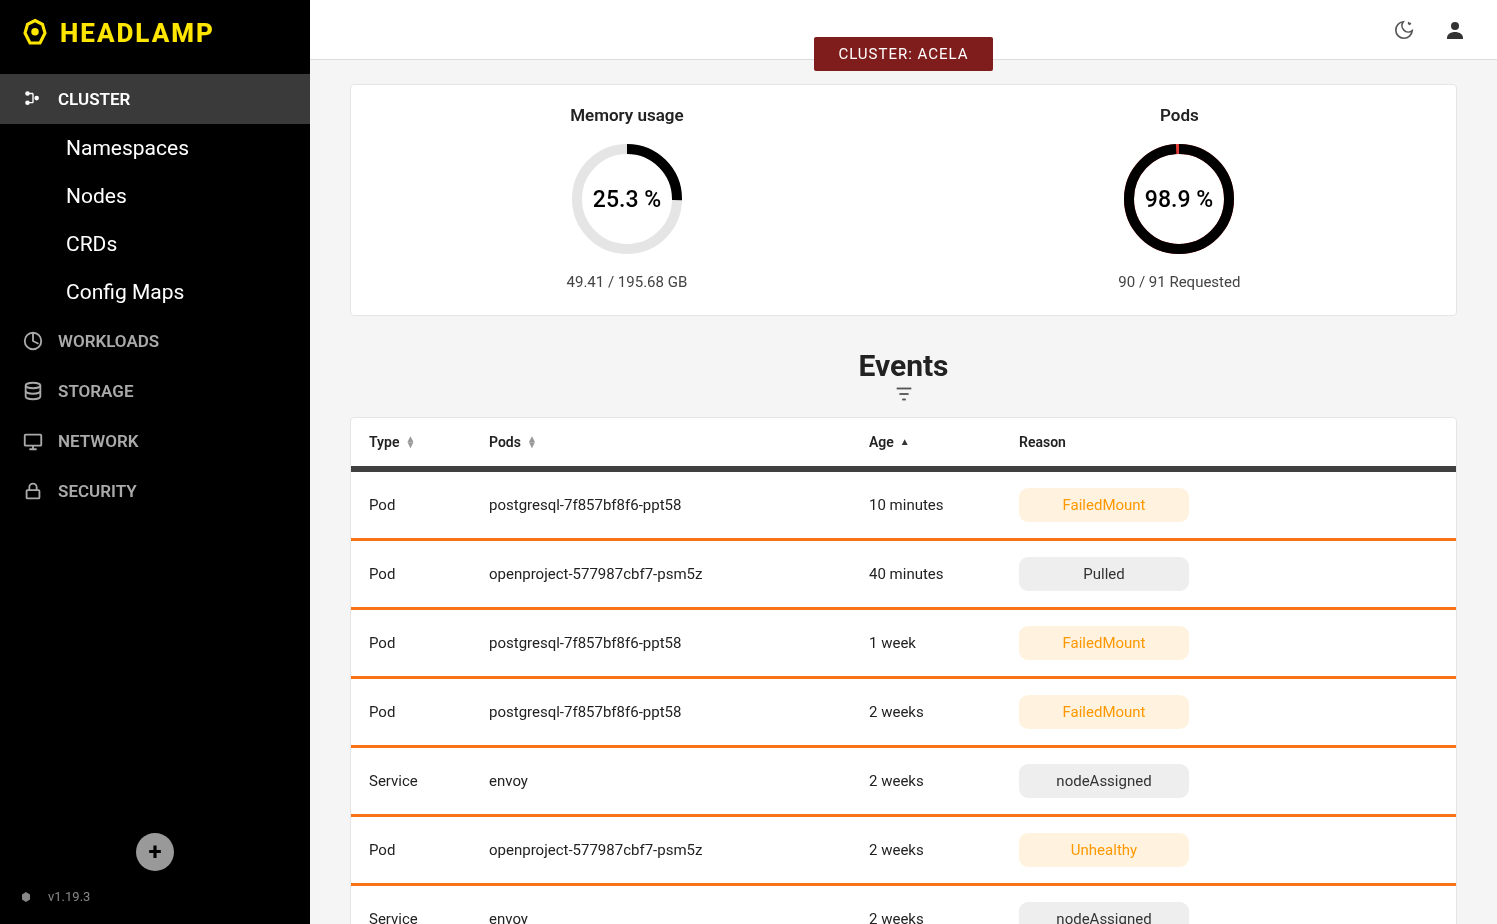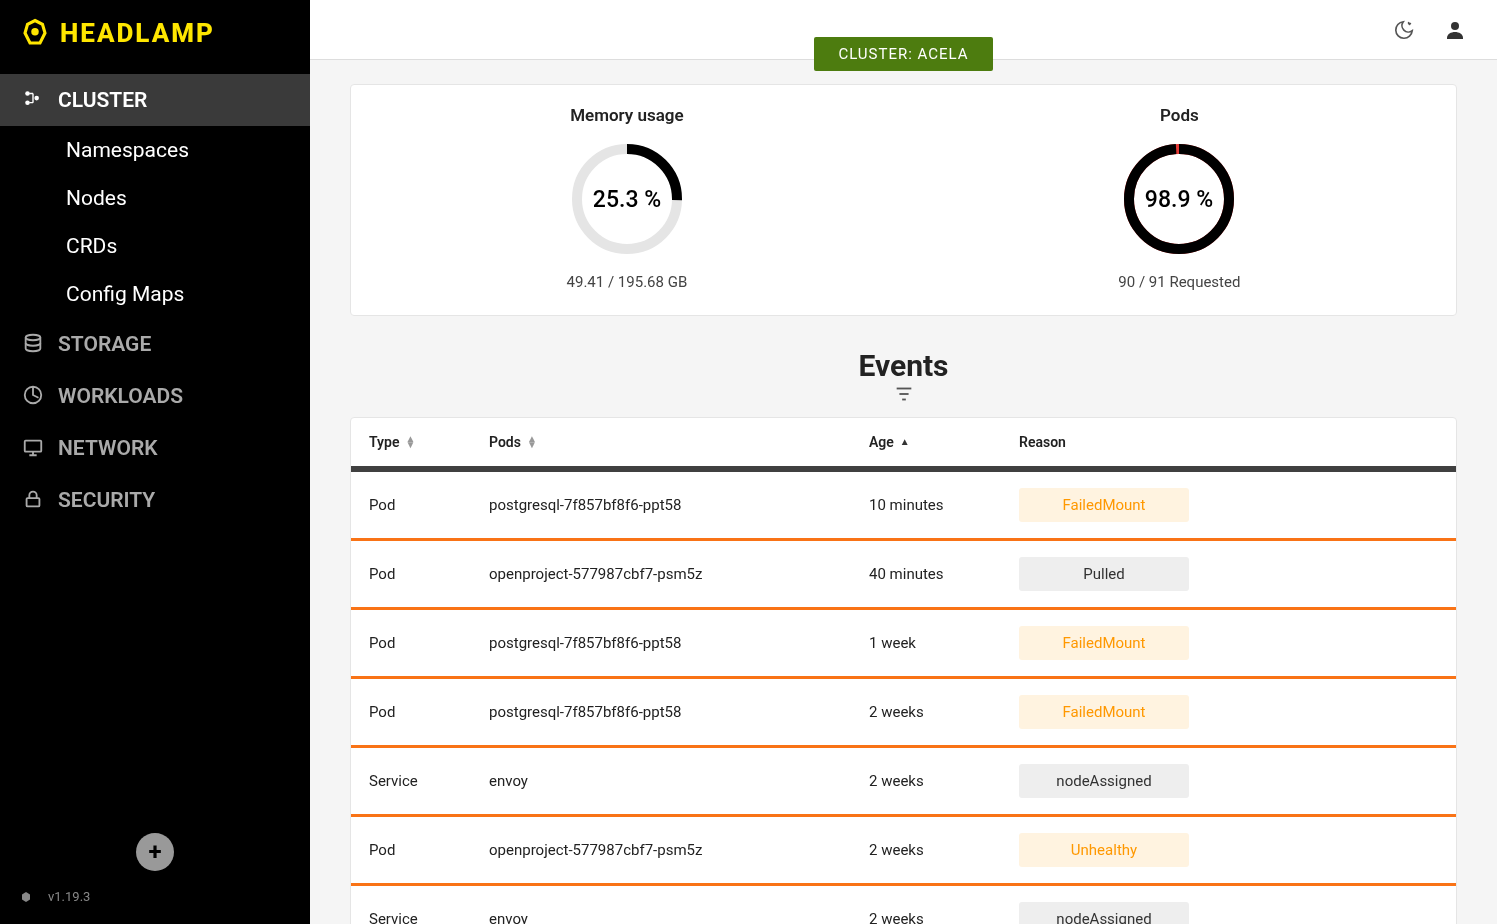--- a/index.html
+++ b/index.html
@@ -3,47 +3,47 @@
 <meta charset="utf-8">
 <style>
 * { margin: 0; padding: 0; box-sizing: border-box; }
 body { font-family: -apple-system, BlinkMacSystemFont, "Segoe UI", Roboto, sans-serif; background: #f5f5f5; color: #222; width: 1497px; height: 924px; overflow: hidden; }
 .app { display: flex; height: 100%; }
 .sidebar { width: 310px; background: #000; color: #fff; display: flex; flex-direction: column; }
 .logo { display: flex; align-items: center; gap: 10px; padding: 18px 20px; }
 .logo svg { flex-shrink: 0; }
 .logo-text { font-size: 26px; font-weight: 800; letter-spacing: 2px; color: #ffe600; }
 .nav { flex: 1; padding-top: 8px; }
-.nav-item { display: flex; align-items: flex-start; gap: 14px; padding: 14px 22px; font-size: 21px; font-weight: 600; cursor: pointer; color: #aaa; }
+.nav-item { display: flex; align-items: center; gap: 14px; padding: 14px 22px; font-size: 17px; font-weight: 600; cursor: pointer; color: #aaa; }
 .nav-item.active { background: #3a3a3a; color: #fff; }
 .nav-item .icon { width: 22px; height: 22px; display: flex; align-items: center; justify-content: center; }
 .nav-sub { padding: 12px 22px 12px 66px; font-size: 21px; color: #fff; cursor: pointer; }
 .sidebar-footer { padding: 20px; text-align: center; }
 .add-btn { width: 38px; height: 38px; border-radius: 50%; background: #999; display: inline-flex; align-items: center; justify-content: center; cursor: pointer; font-size: 24px; color: #000; font-weight: bold; }
 .version { margin-top: 18px; font-size: 13px; color: #888; display: flex; align-items: center; gap: 16px; }
 .main { flex: 1; display: flex; flex-direction: column; overflow: hidden; }
 .topbar { height: 60px; background: #fff; display: flex; align-items: center; justify-content: center; position: relative; border-bottom: 1px solid #ddd; }
-.cluster-chip { background: #4d7c0f; color: #fff; padding: 8px 24px; font-size: 15px; letter-spacing: 1px; border-radius: 2px; margin-top: 48px; }
+.cluster-chip { background: #7f1d1d; color: #fff; padding: 8px 24px; font-size: 15px; letter-spacing: 1px; border-radius: 2px; margin-top: 48px; }
 .topbar-actions { position: absolute; right: 30px; display: flex; gap: 28px; align-items: center; }
 .content { flex: 1; overflow-y: auto; padding: 24px 40px; }
 .gauges { background: #fff; border: 1px solid #e5e5e5; border-radius: 4px; display: flex; justify-content: space-around; padding: 20px 0 24px; }
 .gauge { text-align: center; }
 .gauge-title { font-size: 17px; font-weight: 600; margin-bottom: 14px; }
 .gauge-sub { font-size: 15px; color: #444; margin-top: 14px; }
 .gauge-svg { display: block; margin: 0 auto; }
 .events-head { display: flex; justify-content: space-between; align-items: center; margin: 32px 4px 12px; flex-direction: column; }
 .events-head h2 { font-size: 30px; font-weight: 700; }
 .table { background: #fff; border: 1px solid #e5e5e5; border-radius: 4px; }
 .thead, .trow { display: grid; grid-template-columns: 120px 380px 150px 1fr; padding: 16px 18px; align-items: center; }
 .thead { font-size: 14px; font-weight: 600; color: #222; border-bottom: 6px solid #404040; }
 .thead .th { display: flex; align-items: center; gap: 6px; }
 .sort { font-size: 10px; color: #999; display: inline-flex; flex-direction: column; line-height: 6px; }
 .trow { font-size: 15px; border-bottom: 3px solid #f97316; }
 .trow:last-child { border-bottom: none; }
-.badge { display: inline-block; padding: 8px 20px; border-radius: 3px; font-size: 15px; text-align: center; min-width: 170px; }
+.badge { display: inline-block; padding: 8px 20px; border-radius: 9px; font-size: 15px; text-align: center; min-width: 170px; }
 .badge.warn { background: #fff3e0; color: #ff9800; }
 .badge.normal { background: #eeeeee; color: #333; }
 .filter-icon { cursor: pointer; }
 </style>
 </head>
 <body>
 
 <div class="app">
   <aside class="sidebar">
     <div class="logo">
@@ -65,35 +65,35 @@
           </span>
           <span>CLUSTER</span>
         </div>
         <div class="nav-sub">Namespaces</div>
         <div class="nav-sub">Nodes</div>
         <div class="nav-sub">CRDs</div>
         <div class="nav-sub">Config Maps</div>
         <div class="nav-item">
           <span class="icon">
             <svg width="22" height="22" viewBox="0 0 24 24" fill="none" stroke="currentColor" stroke-width="2">
+              <circle cx="12" cy="12" r="9"></circle>
+              <path d="M12 3v9l6 3"></path>
+            </svg>
+          </span>
+          <span>WORKLOADS</span>
+        </div>
+        <div class="nav-item">
+          <span class="icon">
+            <svg width="22" height="22" viewBox="0 0 24 24" fill="none" stroke="currentColor" stroke-width="2">
               <ellipse cx="12" cy="6" rx="8" ry="3"></ellipse>
               <path d="M4 6v12c0 1.7 3.6 3 8 3s8-1.3 8-3V6"></path>
               <path d="M4 12c0 1.7 3.6 3 8 3s8-1.3 8-3"></path>
             </svg>
           </span>
           <span>STORAGE</span>
-        </div>
-        <div class="nav-item">
-          <span class="icon">
-            <svg width="22" height="22" viewBox="0 0 24 24" fill="none" stroke="currentColor" stroke-width="2">
-              <circle cx="12" cy="12" r="9"></circle>
-              <path d="M12 3v9l6 3"></path>
-            </svg>
-          </span>
-          <span>WORKLOADS</span>
         </div>
         <div class="nav-item">
           <span class="icon">
             <svg width="22" height="22" viewBox="0 0 24 24" fill="none" stroke="currentColor" stroke-width="2">
               <rect x="3" y="5" width="18" height="12" rx="1"></rect>
               <path d="M8 21h8M12 17v4"></path>
             </svg>
           </span>
           <span>NETWORK</span>
         </div>

